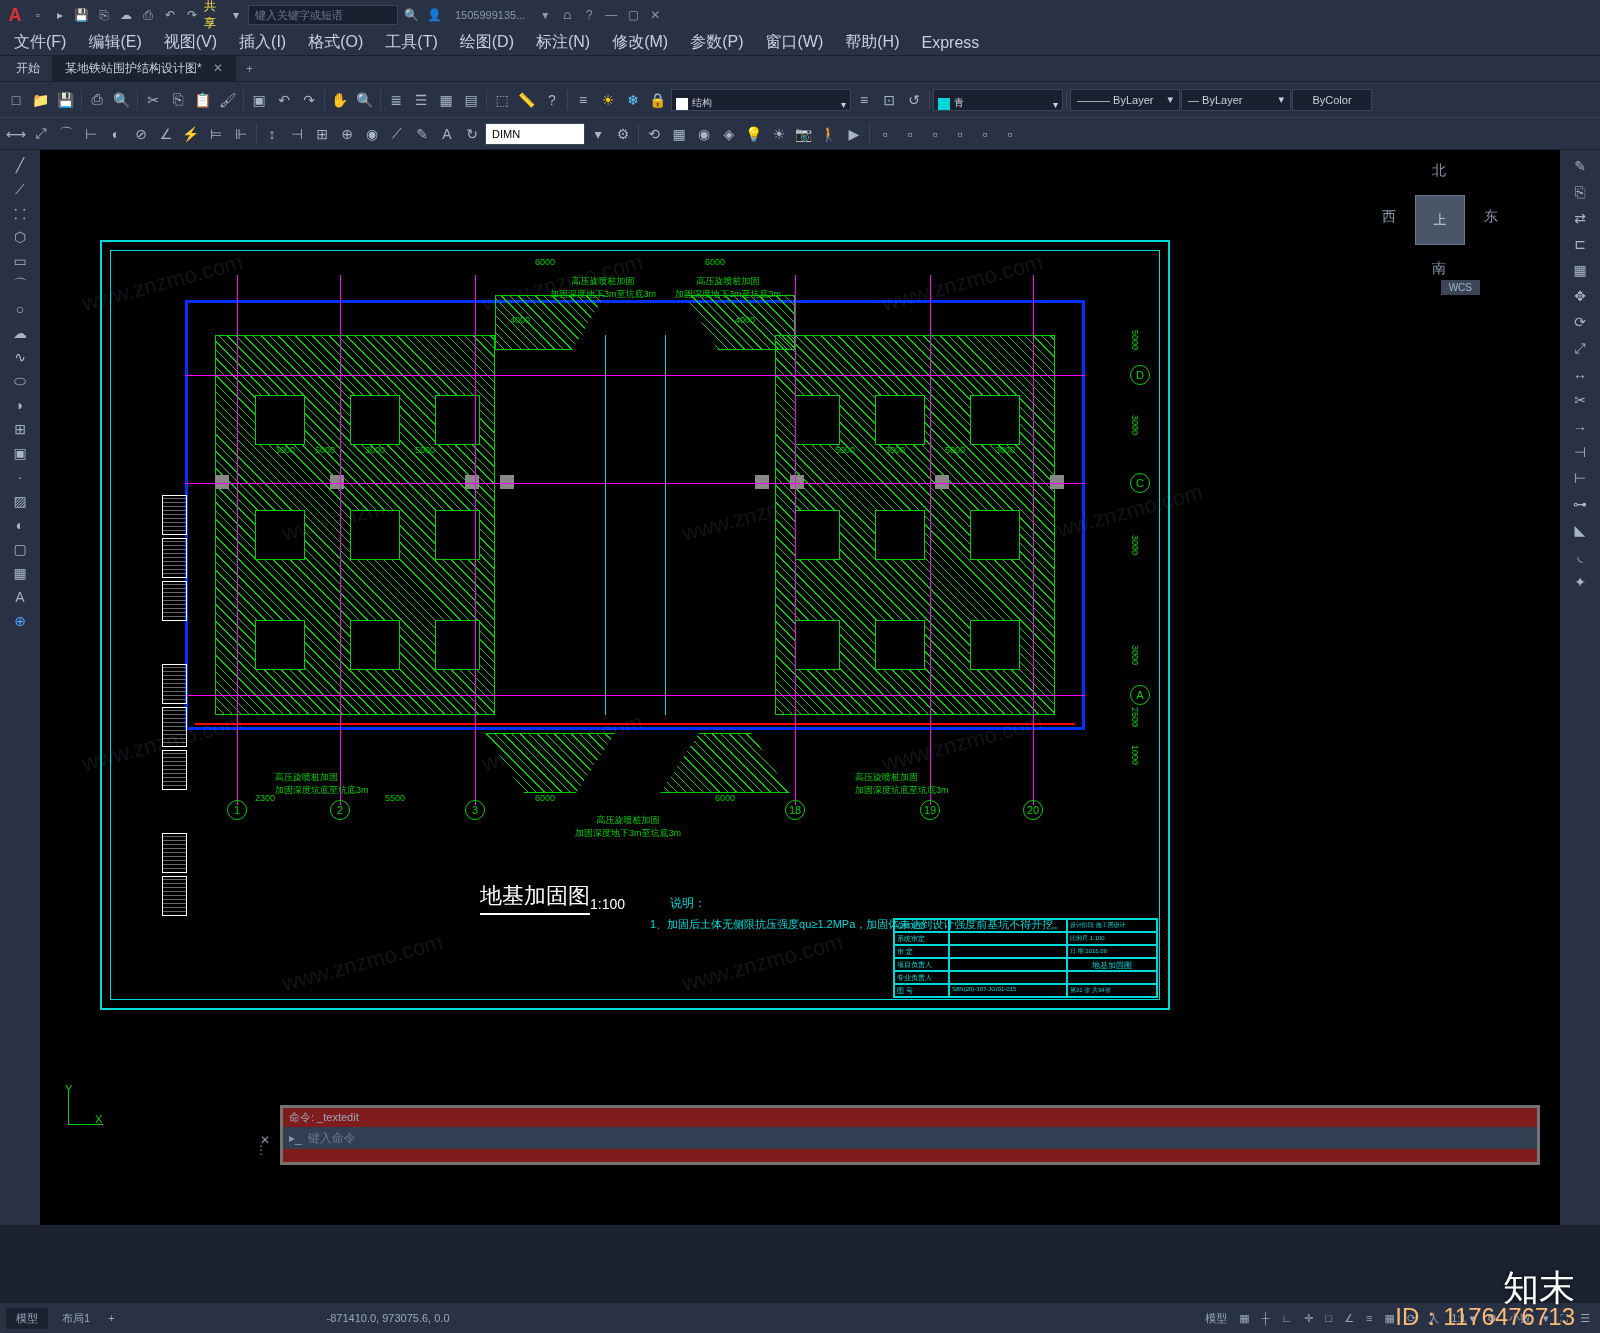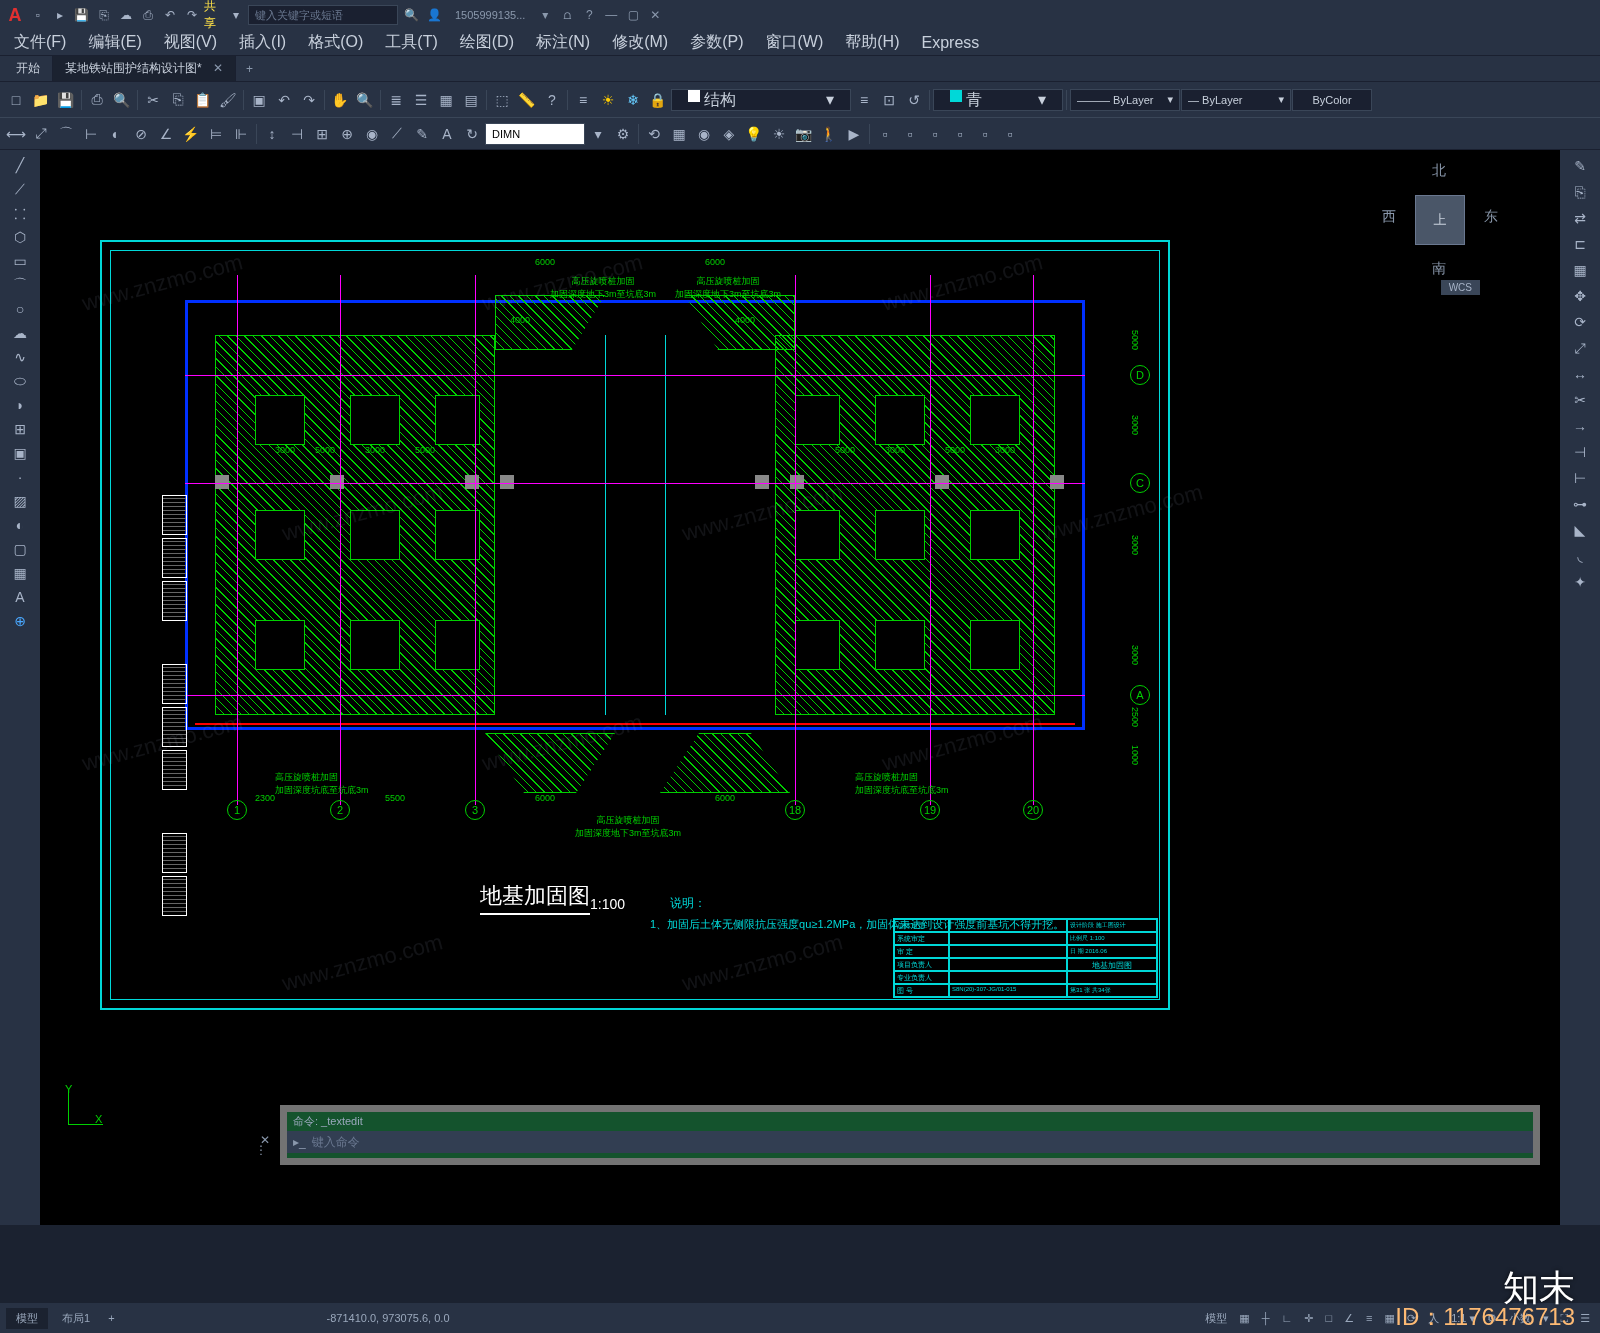--- a/index.html
+++ b/index.html
@@ -14,21 +14,21 @@
 .winbtn{width:20px;height:20px;color:#8a98ac;display:flex;align-items:center;justify-content:center;cursor:pointer}
 .menubar{height:26px;background:#283244;display:flex;align-items:center;padding:0 4px;gap:2px;border-bottom:1px solid #1a2030}
 .menu-item{padding:4px 10px;color:#c8d0dc;font-size:16px;cursor:pointer}
 .filetabs{height:26px;background:#283244;display:flex;align-items:center;padding:0 4px;border-bottom:1px solid #1a2030}
 .ftab{padding:4px 12px;color:#c8d0dc;font-size:12px;cursor:pointer;border-right:1px solid #1a2030}
 .ftab.active{background:#1b2230}
 .ftab-add{padding:4px 10px;color:#8a98ac;cursor:pointer}
 .toolbar{height:36px;background:#283244;display:flex;align-items:center;padding:0 4px;gap:1px;border-bottom:1px solid #3a4658}
 .tbar-btn{width:24px;height:24px;display:flex;align-items:center;justify-content:center;color:#a8b4c8;cursor:pointer;font-size:14px}
 .tbar-sep{width:1px;height:20px;background:#3a4658;margin:0 2px}
-.layer-combo{background:#1a2030;border:1px solid #3a4658;height:22px;width:180px;color:#c8d0dc;padding:0 16px;font-size:16px;display:flex;align-items:flex-start}
+.layer-combo{background:#1a2030;border:1px solid #3a4658;height:22px;width:180px;color:#c8d0dc;padding:0 4px;font-size:10px;display:flex;align-items:flex-end}
 .layer-swatch{width:12px;height:12px;margin-right:4px}
 .prop-combo{background:#1a2030;border:1px solid #3a4658;height:22px;width:110px;color:#c8d0dc;padding:0 6px;font-size:11px;display:flex;align-items:center;justify-content:center}
 .toolbar2{height:32px;background:#283244;display:flex;align-items:center;padding:0 4px;gap:1px;border-bottom:1px solid #1a2030}
 .dim-input{background:#fff;border:1px solid #3a4658;height:22px;width:100px;color:#000;padding:0 6px;font-size:11px}
 .workspace{position:relative;height:1075px;display:flex}
 .left-tools{width:40px;background:#283244;display:flex;flex-direction:column;align-items:center;padding:4px 0;gap:2px}
 .left-tools .tbar-btn{width:28px;height:22px}
 .canvas{flex:1;background:#000;position:relative;overflow:hidden}
 .right-tools{width:40px;background:#283244;display:flex;flex-direction:column;align-items:center;padding:4px 0;gap:2px}
 .viewcube{position:absolute;top:10px;right:60px;width:120px;height:120px;z-index:5}
@@ -51,21 +51,21 @@
 .draw-note-label{position:absolute;bottom:98px;left:570px;color:#00d8d8;font-size:12px}
 .draw-note{position:absolute;bottom:78px;left:550px;color:#00d8d8;font-size:11px}
 .title-block{position:absolute;bottom:12px;right:12px;width:265px;height:80px;border:1px solid #00d8d8;display:grid;grid-template-columns:55px 1fr 90px;font-size:7px;color:#00d8d8}
 .tb-cell{border:0.5px solid #00d8d8;padding:1px 2px;overflow:hidden}
 .left-panel{position:absolute;top:255px;left:62px;width:25px;height:480px}
 .lp-box{border:1px solid #fff;height:40px;margin-bottom:3px;background:repeating-linear-gradient(0deg,transparent,transparent 3px,#666 3px,#666 4px)}
 .anno-text{position:absolute;color:#00d000;font-size:9px}
 .ucs{position:absolute;bottom:100px;left:20px;color:#00d000;font-size:11px}
 .ucs-y{position:absolute;bottom:30px;left:5px}
 .ucs-x{position:absolute;bottom:0;left:35px}
-.cmdline{position:absolute;bottom:60px;left:240px;right:20px;height:60px;background:#14532d;border:7px solid #737373;font-family:Consolas,monospace;font-size:12px;color:#c8d0dc}
+.cmdline{position:absolute;bottom:60px;left:240px;right:20px;height:60px;background:#7f1d1d;border:3px solid #737373;font-family:Consolas,monospace;font-size:12px;color:#c8d0dc}
 .cmd-hist{padding:2px 6px;color:#9aa8bc;font-size:11px;line-height:15px}
 .cmd-input{display:flex;align-items:center;height:22px;background:#323e52;padding:0 6px}
 .cmd-x{position:absolute;bottom:75px;left:215px;width:20px;height:20px;color:#8a98ac;display:flex;align-items:center;justify-content:center}
 .autocad-arrow{position:absolute;bottom:62px;left:215px;width:20px;height:20px;color:#8a98ac}
 .statusbar{position:absolute;bottom:0;left:0;right:0;height:30px;background:#283244;display:flex;align-items:center;padding:0 6px;gap:4px;font-size:11px;color:#9aa8bc}
 .status-tab{padding:3px 10px;background:#1b2230;cursor:pointer}
 .status-sep{flex:1}
 .status-btn{padding:2px 4px;cursor:pointer}
 .watermark{position:absolute;color:rgba(150,160,180,0.12);font-size:22px;transform:rotate(-15deg);pointer-events:none}
 .brand{position:absolute;bottom:20px;right:25px;color:#fff;font-size:36px;font-weight:300;text-shadow:0 0 4px rgba(0,0,0,0.8)}

